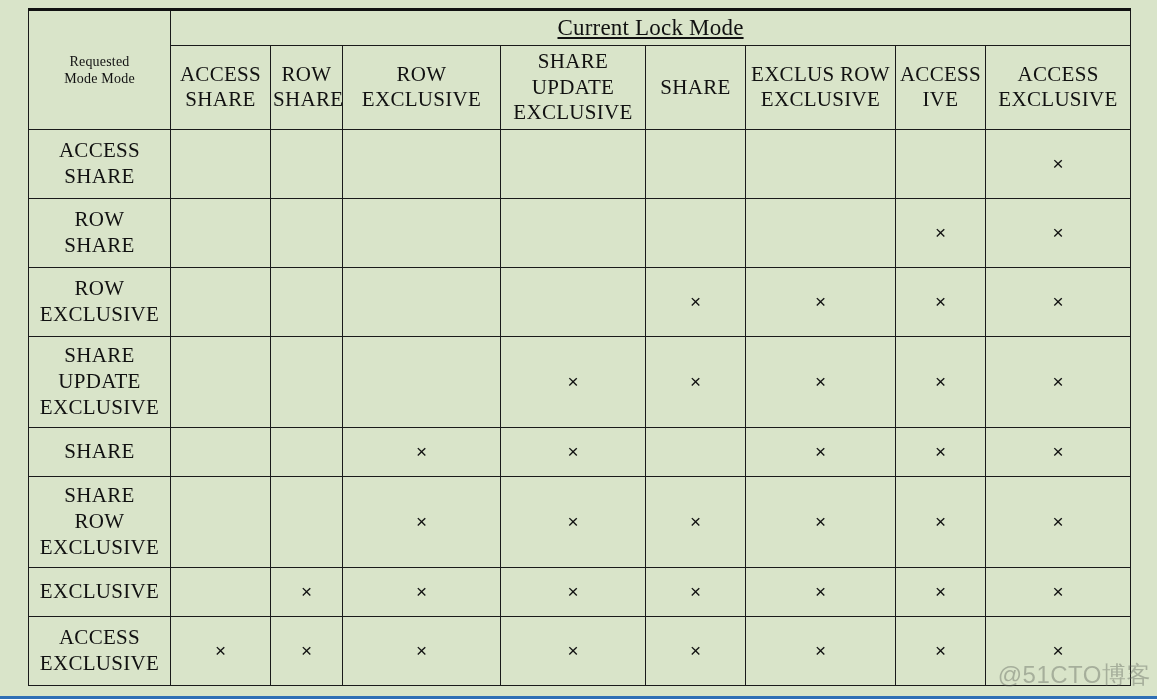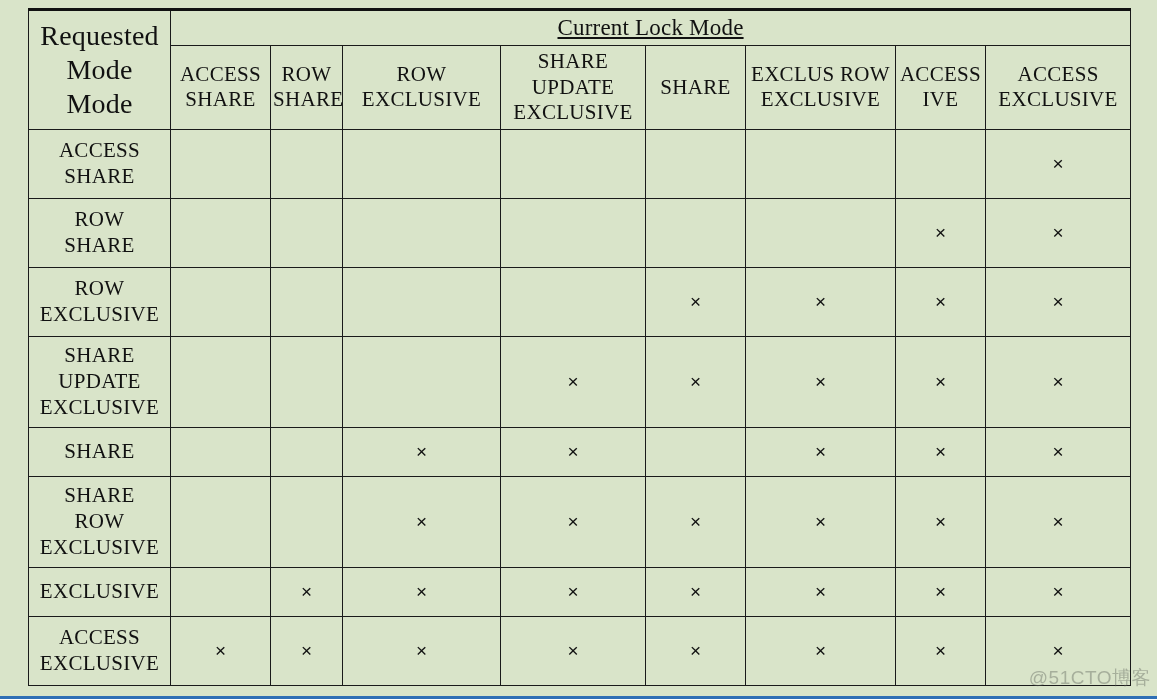--- a/index.html
+++ b/index.html
@@ -64,21 +64,21 @@
     text-decoration: underline;
   }
 
   th.col-head {
     font-size: 21px;
     letter-spacing: 0.3px;
     padding: 6px 1px 8px 1px;
   }
 
   th.stub-corner {
-    font-size: 28px;
+    font-size: 14px;
     letter-spacing: 0.2px;
   }
 
   td.row-header {
     font-size: 21px;
     letter-spacing: 0.3px;
     padding: 7px 2px 8px 2px;
   }
 
   td.mark-cell {
@@ -103,21 +103,21 @@
   
   tr.body-row.h-2 td { height: 62px; }
   tr.body-row.h-3 td { height: 84px; }
   tr.body-row.h-1 td { height: 42px; }
 
   #watermark {
     position: absolute;
     right: 6px;
     bottom: 8px;
     font-family: "Liberation Sans", "DejaVu Sans", sans-serif;
-    font-size: 19px;
+    font-size: 24px;
     color: rgba(90, 95, 88, 0.40);
     letter-spacing: 0.5px;
     pointer-events: none;
     white-space: nowrap;
   }
 
   #bottom-strip {
     position: absolute;
     left: 0;
     bottom: 0;

